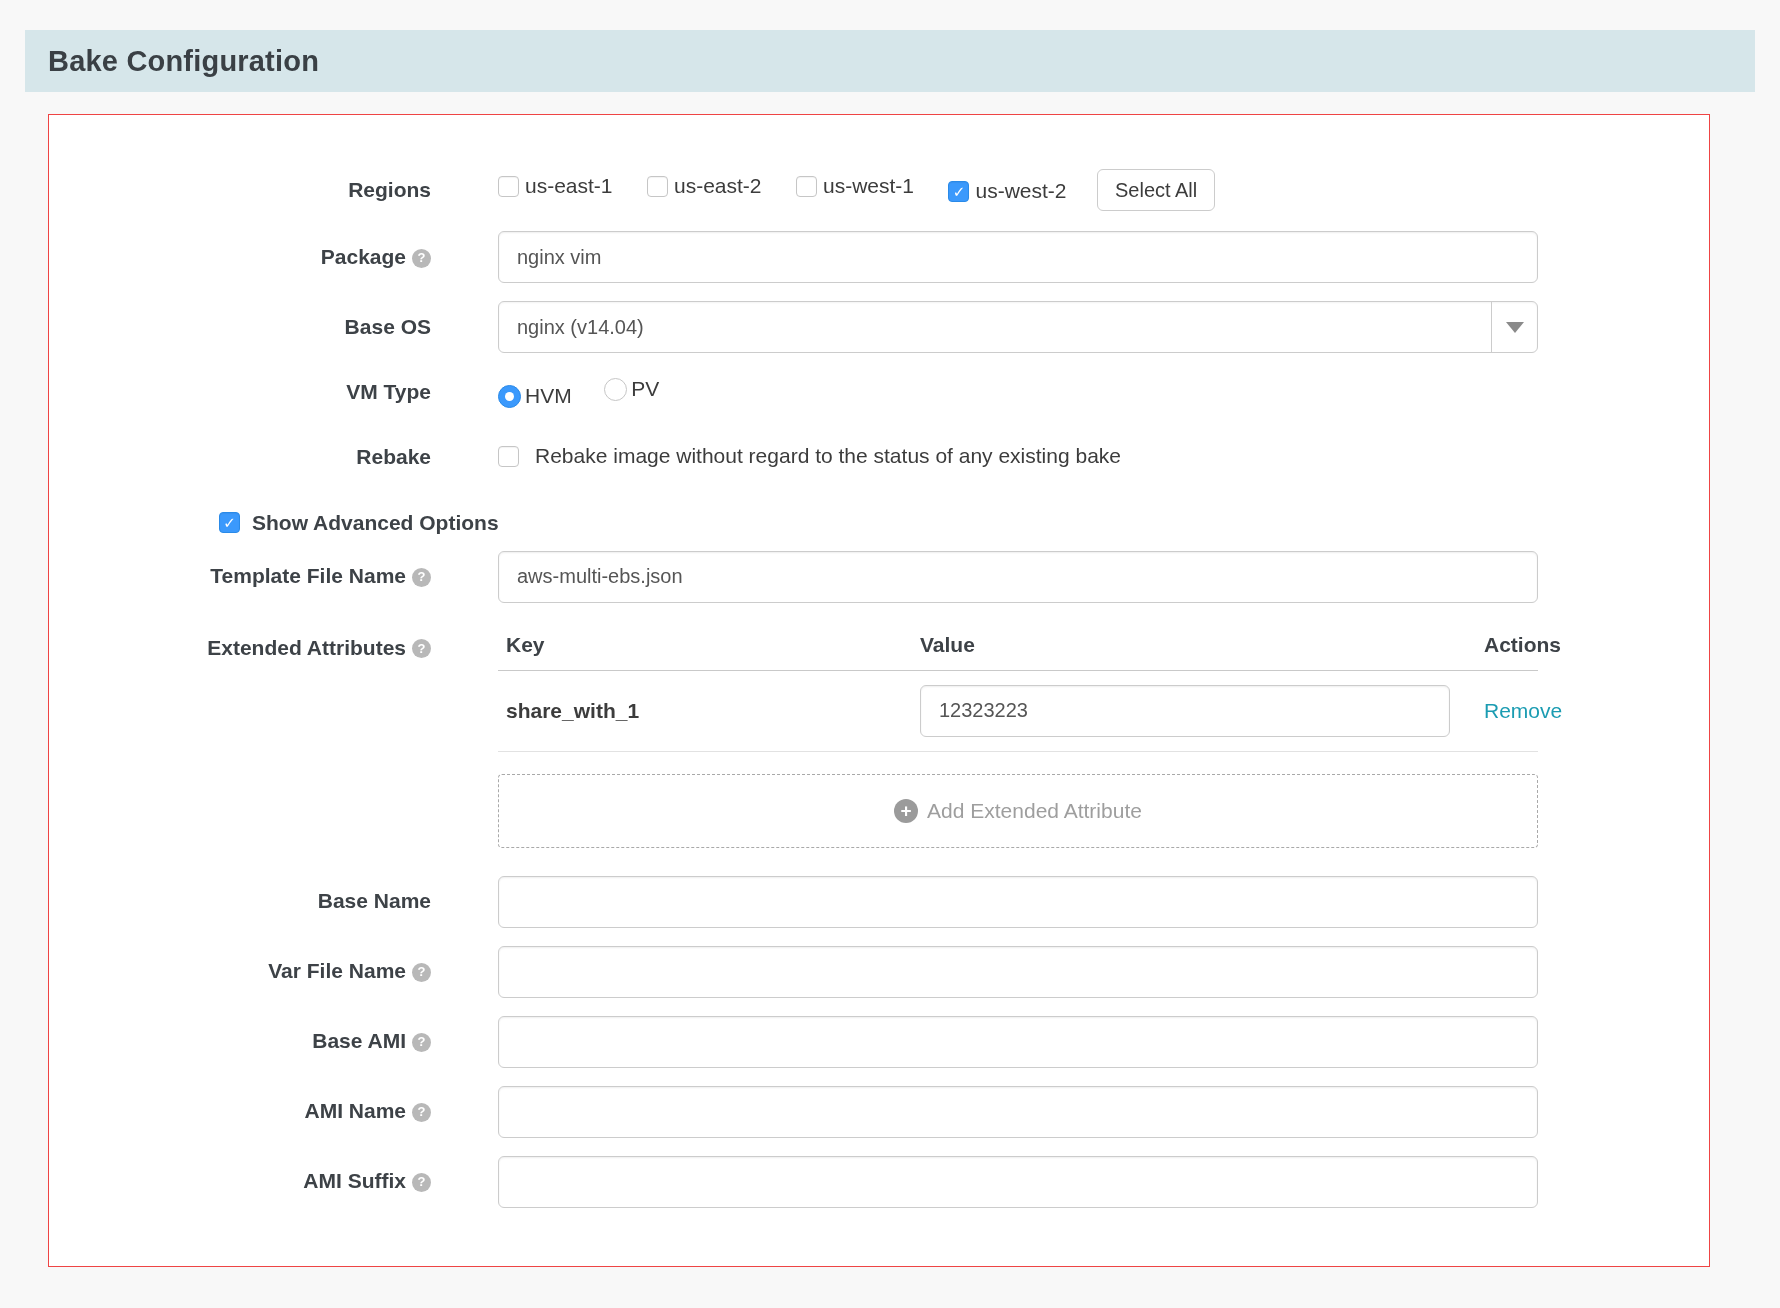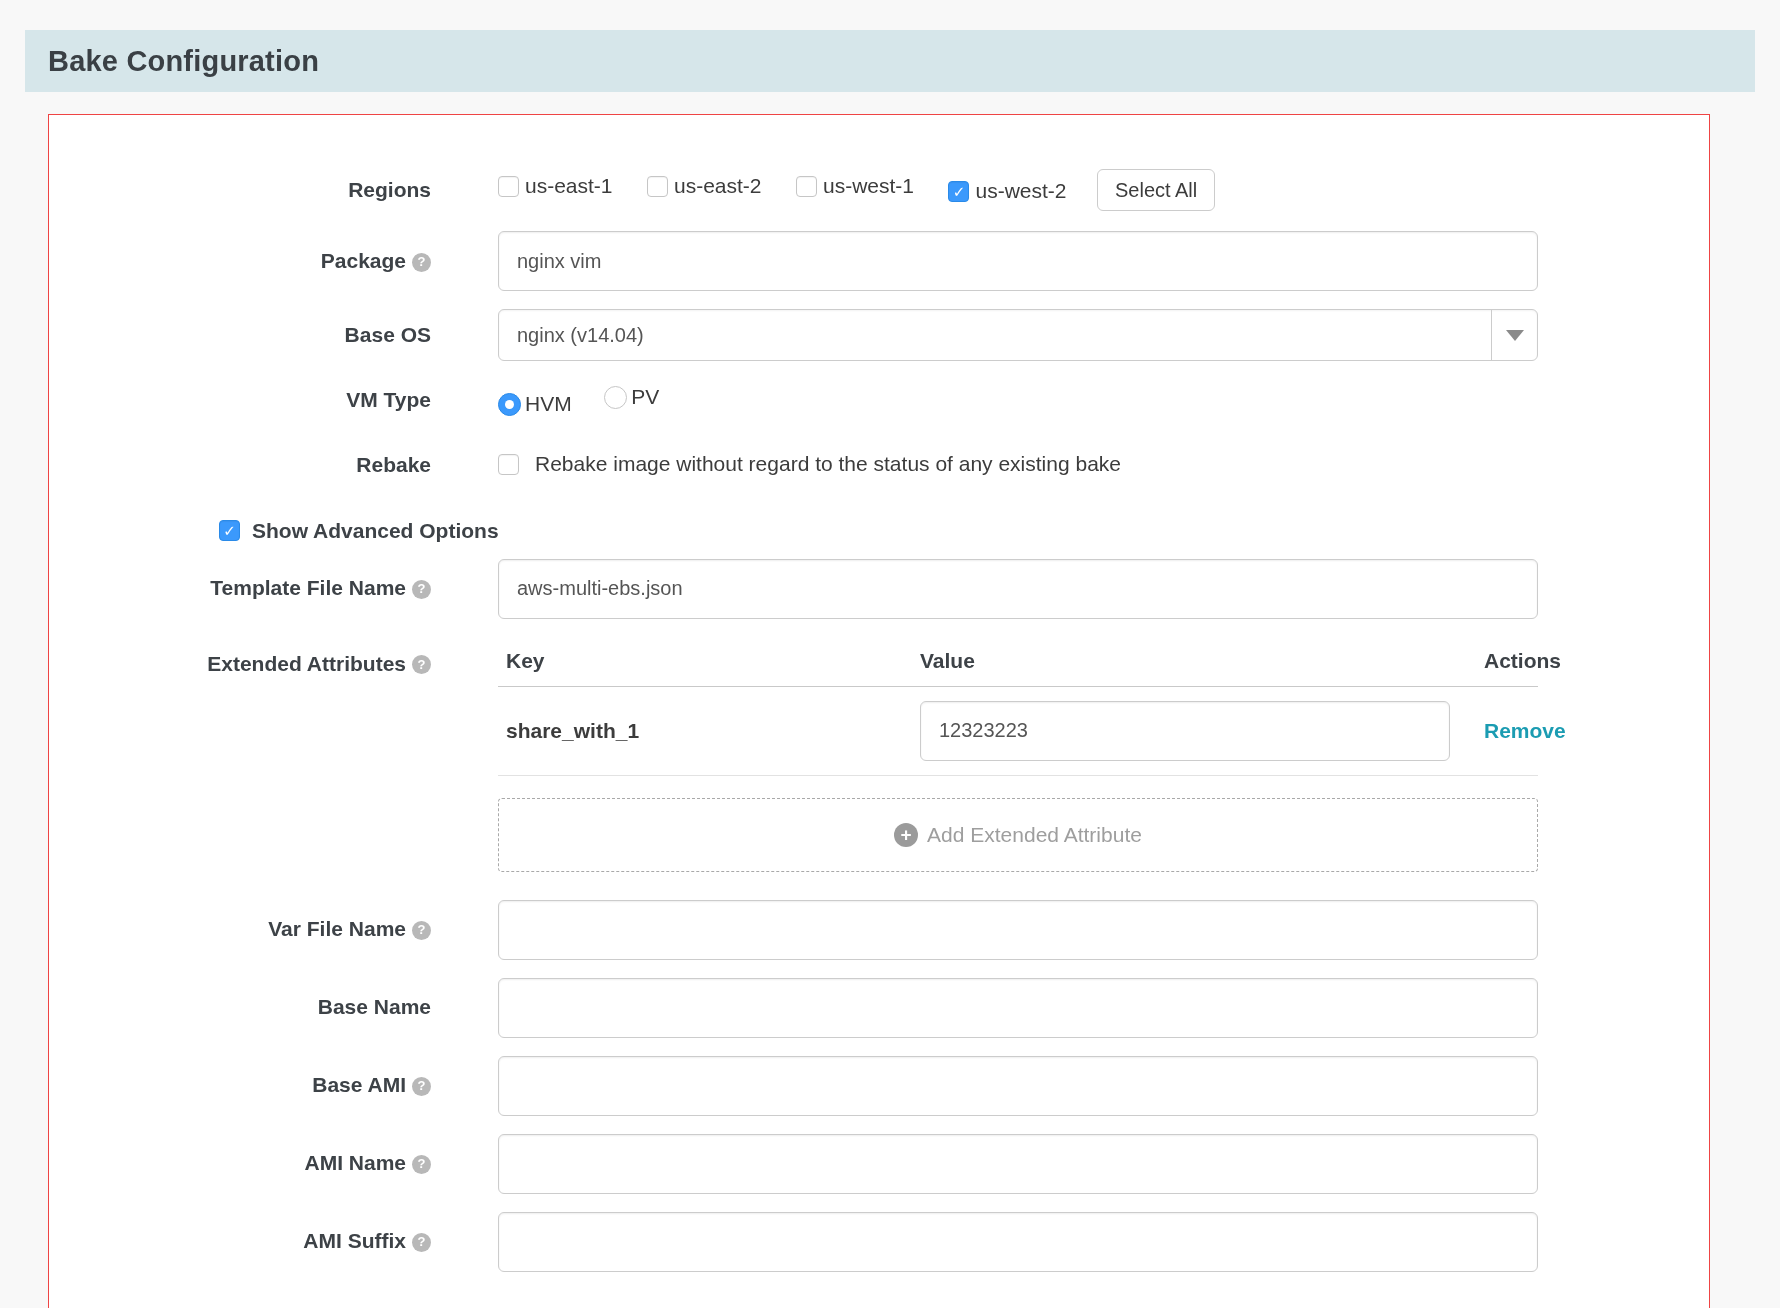--- a/index.html
+++ b/index.html
@@ -52,21 +52,21 @@
   .help-icon {
     display: inline-flex; align-items: center; justify-content: center;
     width: 19px; height: 19px; border-radius: 50%;
     background: #b8b8b8; color: #fff;
     font-size: 13px; font-weight: bold;
     margin-left: 6px; vertical-align: 2px;
     cursor: pointer;
   }
   
   .text-input {
-    width: 100%; height: 60px;
+    width: 100%; height: 52px;
     border: 1px solid #ccc; border-radius: 6px;
     box-shadow: inset 0 1px 2px rgba(0,0,0,0.07);
     font-family: "Liberation Sans", "DejaVu Sans", sans-serif;
     font-size: 20px; color: #555;
     padding: 0 18px;
     background: #fff;
     outline: none;
   }
   
   .check-option { display: inline-flex; align-items: center; margin-right: 30px; cursor: pointer; }
@@ -105,21 +105,21 @@
   .rebake-text { font-size: 21px; color: #3c3c3c; margin-left: 16px; }
   .advanced-row { display: flex; align-items: center; margin-left: 170px; cursor: pointer; }
   .advanced-label { font-size: 21px; font-weight: bold; margin-left: 12px; }
   
   .ea-header, .ea-row { display: flex; align-items: center; gap: 34px; }
   .ea-header { border-bottom: 1px solid #c9c9c9; padding-bottom: 13px; }
   .ea-header > div { font-size: 21px; font-weight: bold; }
   .ea-row { border-bottom: 1px solid #e2e2e2; padding: 14px 0; }
   .ea-col-key { flex: 0 0 388px; padding-left: 8px; }
   .ea-col-value { flex: 0 0 530px; }
-  .ea-col-actions { flex: 1; text-align: right; padding-right: 6px; font-weight: bold; }
+  .ea-col-actions { flex: 1; text-align: right; padding-right: 6px; }
   .ea-key { font-size: 21px; font-weight: bold; color: #3c3c3c; }
   .remove-link { color: var(--link-teal, #1b9cb2); font-size: 21px; text-decoration: none; cursor: pointer; }
   .add-attr-btn {
     margin-top: 22px; width: 100%; height: 74px;
     background: #fff; border: 1px dashed #a9a9a9; border-radius: 4px;
     display: flex; align-items: center; justify-content: center;
     font-family: "Liberation Sans", "DejaVu Sans", sans-serif;
     cursor: pointer;
   }
   .plus-circle {
@@ -285,38 +285,38 @@
       </div>
       <button class="add-attr-btn">
         <span class="plus-circle">+</span>
         <span class="add-attr-text">Add Extended Attribute</span>
       </button>
     </div>
   </div>
 
   <div class="form-row mb-18">
     <div class="form-label">
+      <span>Base Name</span>
+    </div>
+    <div class="form-control">
+      <input class="text-input" value="" style="">
+    </div>
+  </div>
+
+  <div class="form-row mb-18">
+    <div class="form-label">
       <span>Var File Name</span><span class="help-icon">?</span>
     </div>
     <div class="form-control">
       <input class="text-input" value="" style="">
     </div>
   </div>
 
   <div class="form-row mb-18">
     <div class="form-label">
-      <span>Base Name</span>
-    </div>
-    <div class="form-control">
-      <input class="text-input" value="" style="">
-    </div>
-  </div>
-
-  <div class="form-row mb-18">
-    <div class="form-label">
       <span>Base AMI</span><span class="help-icon">?</span>
     </div>
     <div class="form-control">
       <input class="text-input" value="" style="">
     </div>
   </div>
 
   <div class="form-row mb-18">
     <div class="form-label">
       <span>AMI Name</span><span class="help-icon">?</span>

